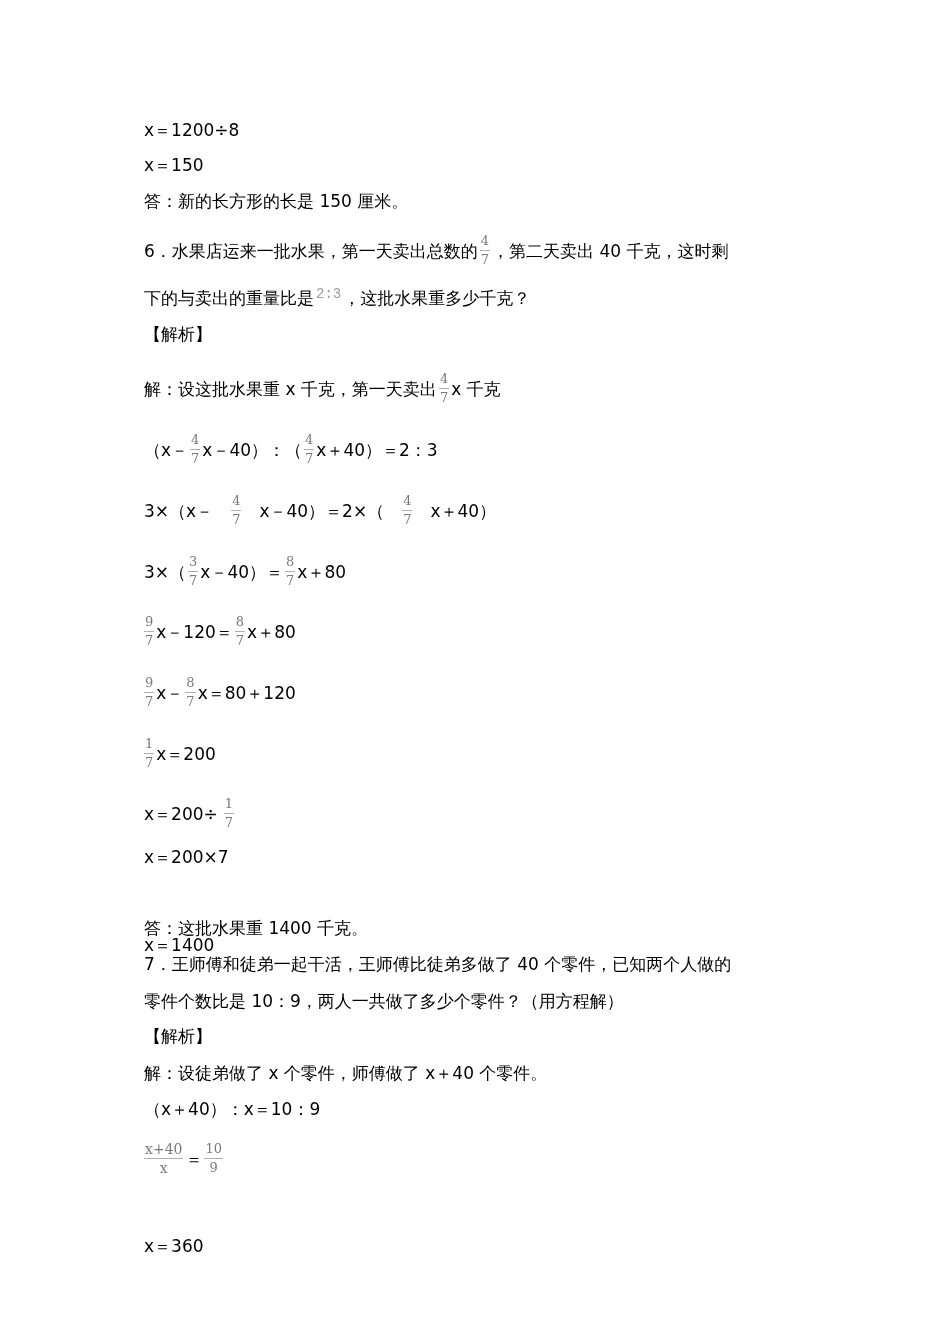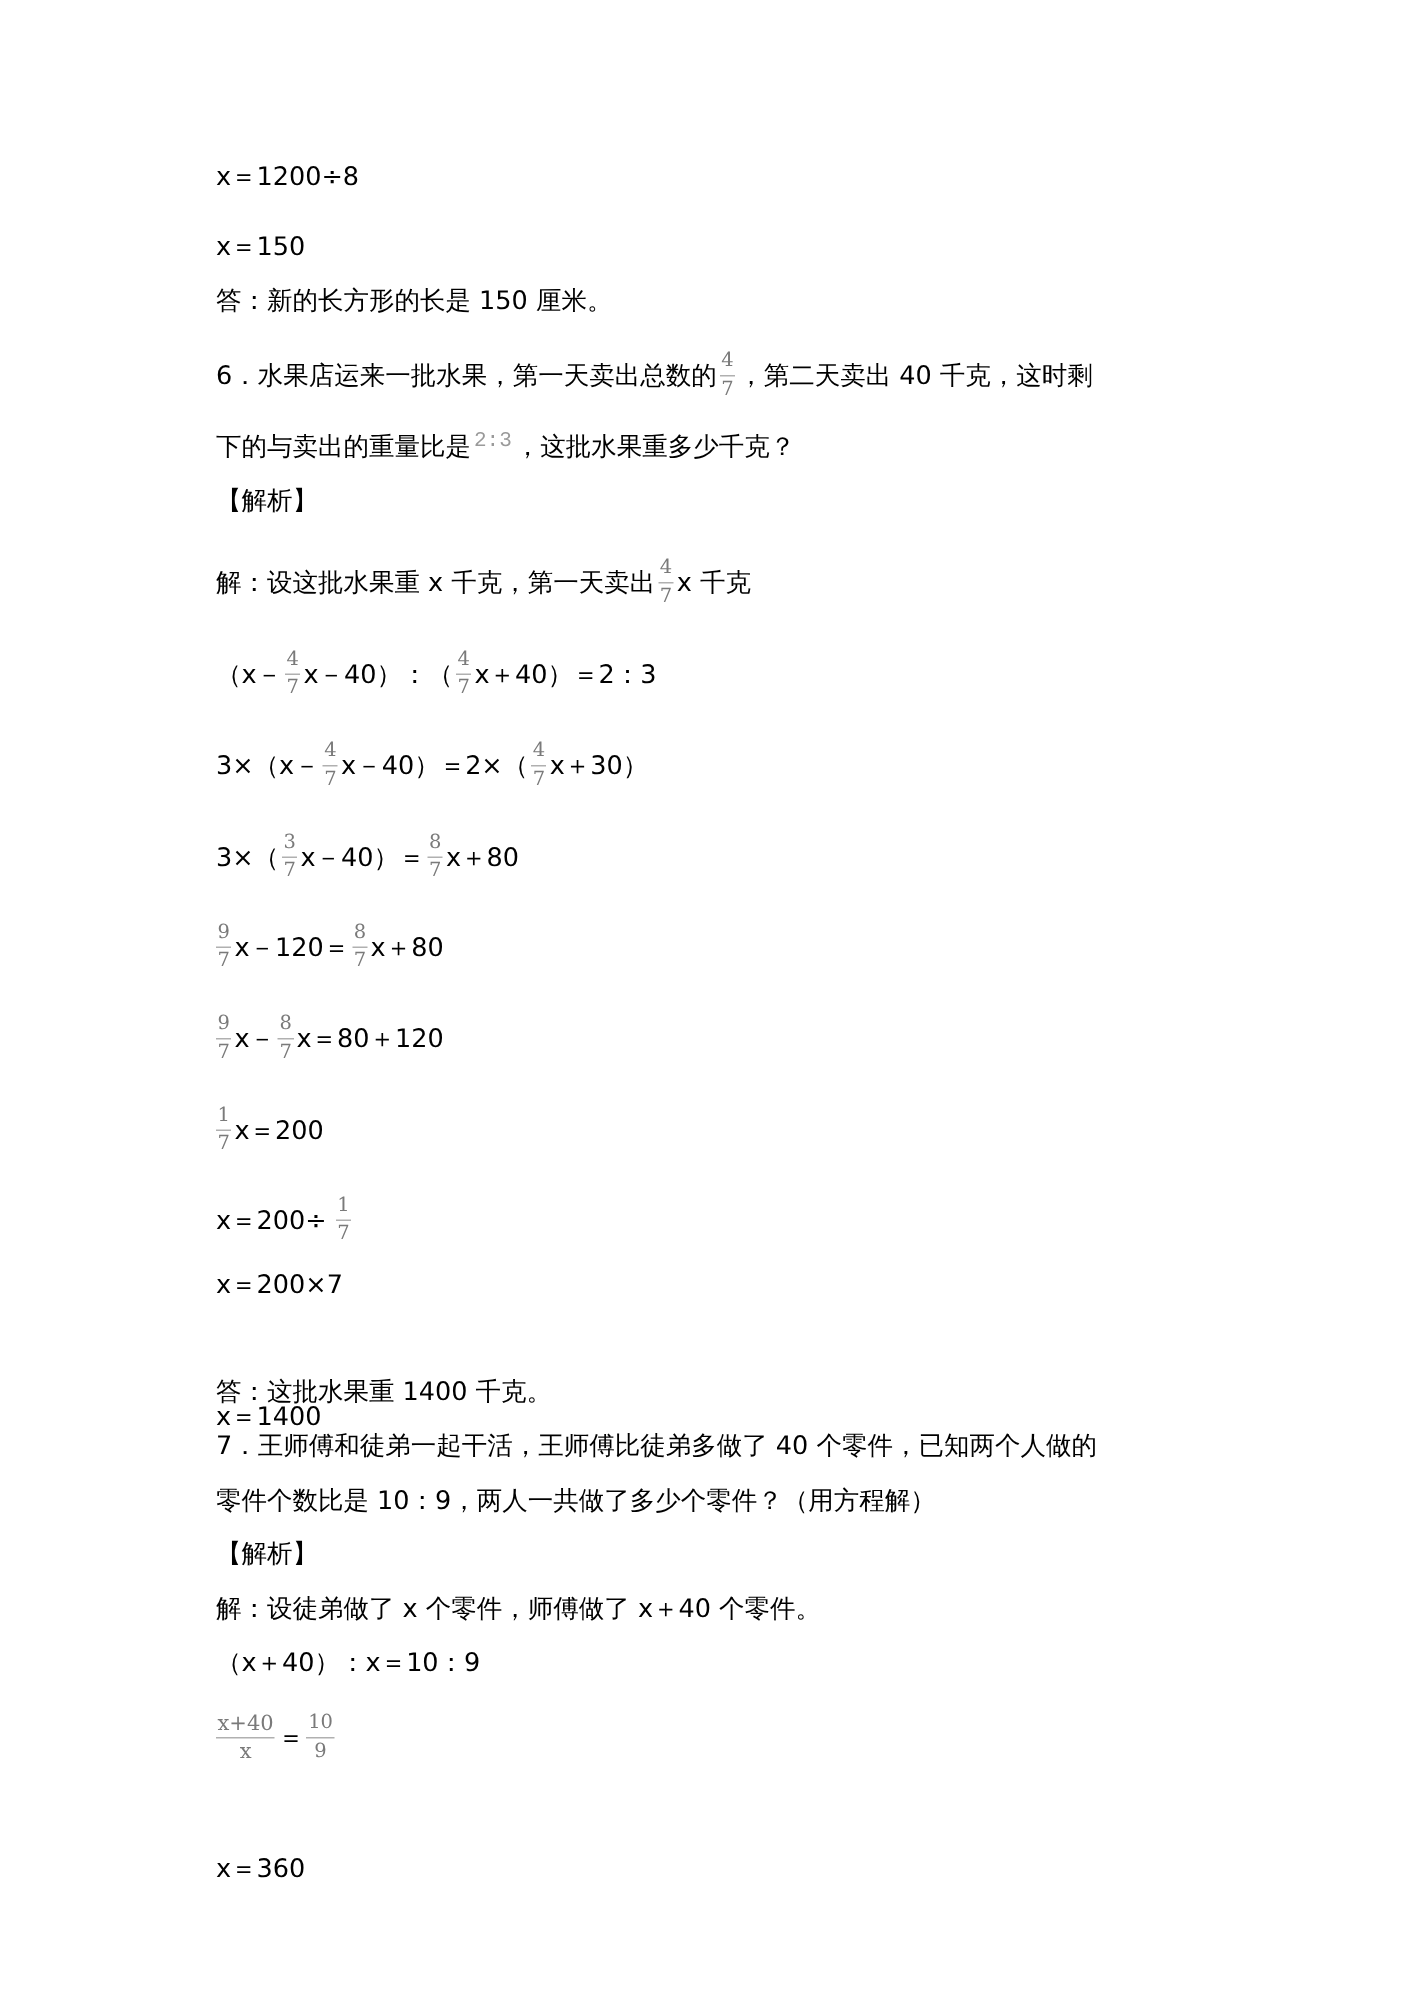--- a/index.html
+++ b/index.html
@@ -65,21 +65,21 @@
     }
     .heading {
       font-weight: normal;
     }
   </style>
 </head>
 <body>
 
 <div class="page">
 
-  <div class="line" style="top:107px;">
+  <div class="line" style="top:119px;">
     <span class="seg">x＝1200÷8</span>
   </div>
   <div class="line" style="top:154px;">
     <span class="seg">x＝150</span>
   </div>
   <div class="line" style="top:190px;">
     <span class="seg">答：新的长方形的长是 150 厘米。</span>
   </div>
 
   <div class="line" style="top:234px;">
@@ -118,34 +118,34 @@
     </span>
     <span class="seg">x－40）：（</span>
     <span class="frac">
       <span class="num">4</span>
       <span class="bar"></span>
       <span class="den">7</span>
     </span>
     <span class="seg">x＋40）＝2：3</span>
   </div>
 
-  <div class="line" style="top:494px;">
+  <div class="line" style="top:494px;gap:16px;">
     <span class="seg">3×（x－</span>
     <span class="frac">
       <span class="num">4</span>
       <span class="bar"></span>
       <span class="den">7</span>
     </span>
     <span class="seg">x－40）＝2×（</span>
     <span class="frac">
       <span class="num">4</span>
       <span class="bar"></span>
       <span class="den">7</span>
     </span>
-    <span class="seg">x＋30）</span>
+    <span class="seg">x＋40）</span>
   </div>
 
   <div class="line" style="top:555px;">
     <span class="seg">3×（</span>
     <span class="frac">
       <span class="num">3</span>
       <span class="bar"></span>
       <span class="den">7</span>
     </span>
     <span class="seg">x－40）＝</span>

